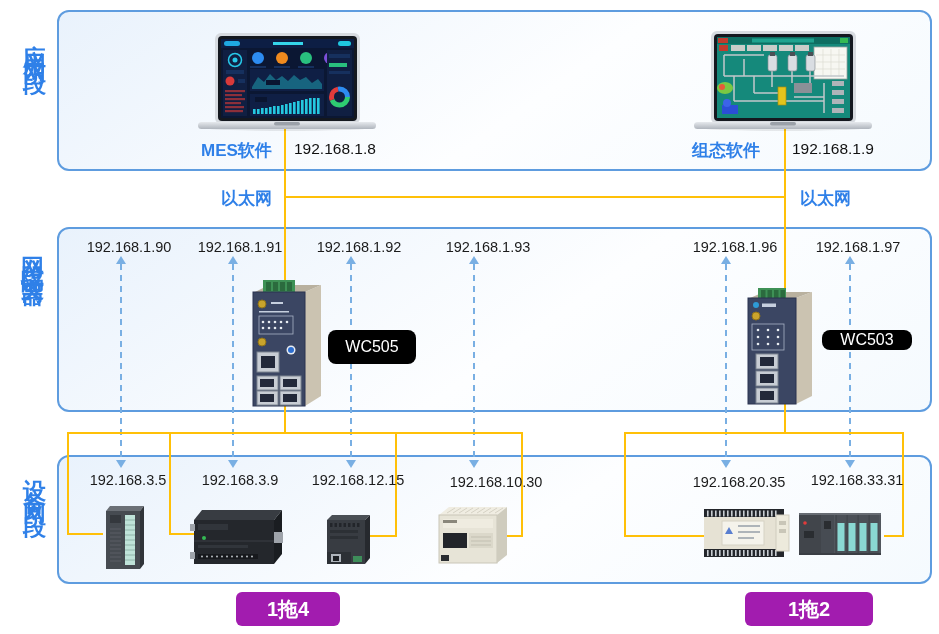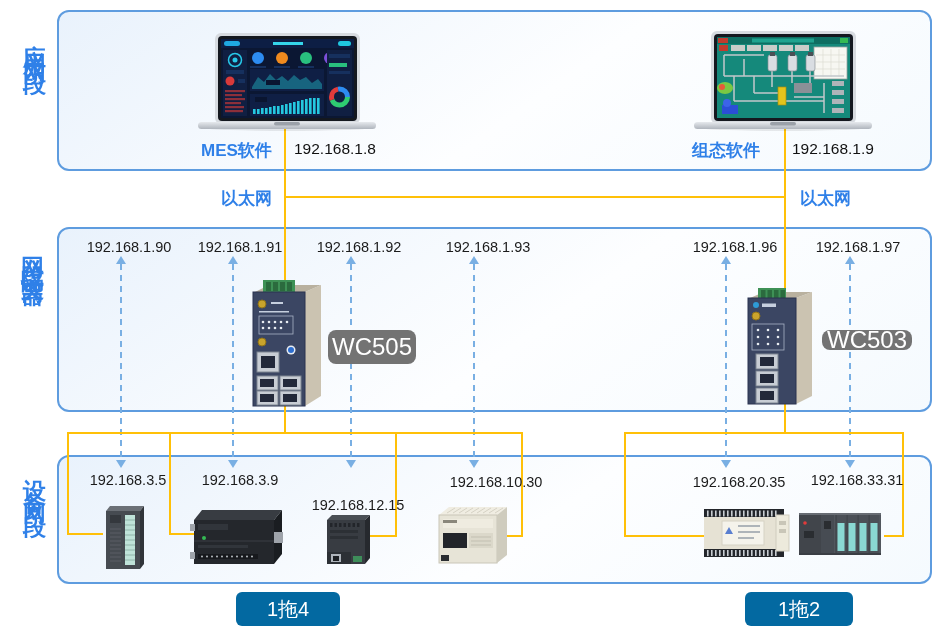--- a/index.html
+++ b/index.html
@@ -26,24 +26,24 @@
       border-bottom:8px solid #79AFE3;}
   .arrow .shaft{width:2px;height:196px;margin:0 auto;
       background:repeating-linear-gradient(180deg,#79AFE3 0 6px,transparent 6px 11px);}
   .arrow .head-down{width:0;height:0;margin:0 auto;
       border-left:5px solid transparent;border-right:5px solid transparent;
       border-top:8px solid #79AFE3;}
   
   .ip{position:absolute;transform:translateX(-50%);font-size:14.5px;color:#1B1B1B;white-space:nowrap;margin-left:8px;}
   .blue-label{position:absolute;font-weight:bold;color:#2F80E8;font-size:17px;white-space:nowrap;}
   .host-ip{position:absolute;font-size:15.5px;color:#111;white-space:nowrap;}
-  .badge{position:absolute;background:#737373;color:#fff;border-radius:8px;
-         display:flex;align-items:center;justify-content:center;font-size:24px;}
-  .pill-btn{position:absolute;background:#0369a1;color:#fff;border-radius:6px;
-         display:flex;align-items:center;justify-content:center;font-size:20px;}
+  .badge{position:absolute;background:#000000;color:#fff;border-radius:8px;
+         display:flex;align-items:center;justify-content:center;font-size:16px;}
+  .pill-btn{position:absolute;background:#a21caf;color:#fff;border-radius:6px;
+         display:flex;align-items:center;justify-content:center;font-size:20px;font-weight:bold;}
   .dev{position:absolute;}
 </style>
 </head>
 <body>
 
 <div id="canvas">
 
   <div class="zone" id="zone-app"></div>
   <div class="zone" id="zone-isolator"></div>
   <div class="zone" id="zone-device"></div>
@@ -287,21 +287,21 @@
       <rect x="16" y="86" width="14" height="9" fill="#23293A"></rect>
     <rect x="12" y="100" width="22" height="15" fill="#C8CDD4" stroke="#7E8692"></rect>
       <rect x="16" y="103" width="14" height="9" fill="#23293A"></rect>
   </svg>
 
   <div class="badge" style="left:328px;top:330px;width:88px;height:34px">WC505</div>
   <div class="badge" style="left:822px;top:330px;width:90px;height:20px">WC503</div>
 
   <div class="ip" style="left:120px;top:472px">192.168.3.5</div>
   <div class="ip" style="left:232px;top:472px">192.168.3.9</div>
-  <div class="ip" style="left:350px;top:497px">192.168.12.15</div>
+  <div class="ip" style="left:350px;top:472px">192.168.12.15</div>
   <div class="ip" style="left:488px;top:474px">192.168.10.30</div>
   <div class="ip" style="left:731px;top:474px">192.168.20.35</div>
   <div class="ip" style="left:849px;top:472px">192.168.33.31</div>
 
   <svg class="dev" style="left:100px;top:503px" width="48" height="70" viewBox="0 0 48 70">
     <polygon points="6,8 40,8 44,3 10,3" fill="#6B7076"></polygon>
     <rect x="6" y="8" width="34" height="58" fill="#464B51"></rect>
     <polygon points="40,8 44,3 44,61 40,66" fill="#303439"></polygon>
     <rect x="25" y="12" width="10" height="50" fill="#BFE3D9"></rect>
     <path d="M25 17 H35 M25 22 H35 M25 27 H35 M25 32 H35 M25 37 H35 M25 42 H35 M25 47 H35 M25 52 H35 M25 57 H35" stroke="#86A99F" stroke-width="0.8"></path>
@@ -434,15 +434,15 @@
       <rect x="61" y="6" width="10" height="40" fill="#4B5057"></rect>
         <rect x="62.5" y="14" width="7" height="28" fill="#8AD8D3"></rect>
       <rect x="72" y="6" width="10" height="40" fill="#4B5057"></rect>
         <rect x="73.5" y="14" width="7" height="28" fill="#8AD8D3"></rect>
     </g>
     <path d="M39 6 V46 M50 6 V46 M61 6 V46 M72 6 V46" stroke="#3A3E44" stroke-width="1"></path>
     <rect x="2" y="44" width="82" height="2" fill="#3A3E44"></rect>
   </svg>
 
   <div class="pill-btn" style="left:236px;top:592px;width:104px;height:34px">1拖4</div>
-  <div class="pill-btn" style="left:745px;top:592px;width:108px;height:34px">1拖2</div>
+  <div class="pill-btn" style="left:745px;top:592px;width:128px;height:34px">1拖2</div>
 
 </div>
 
 </body></html>

